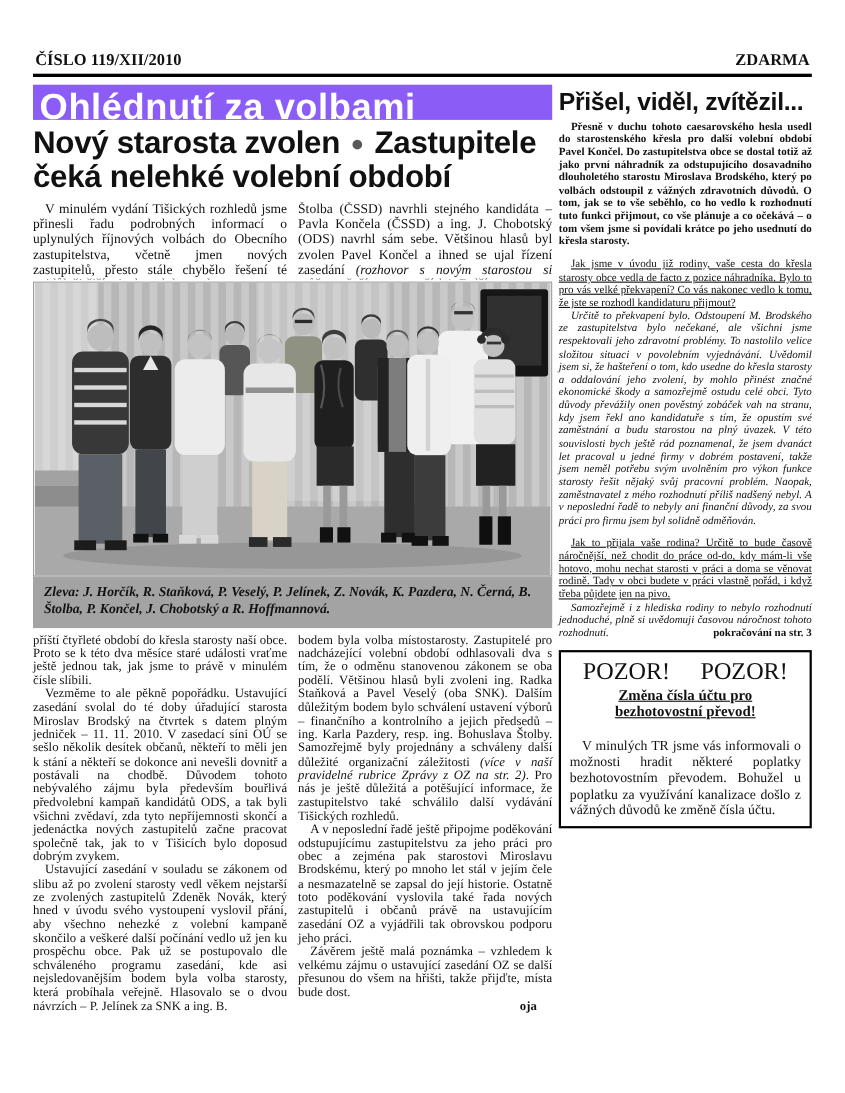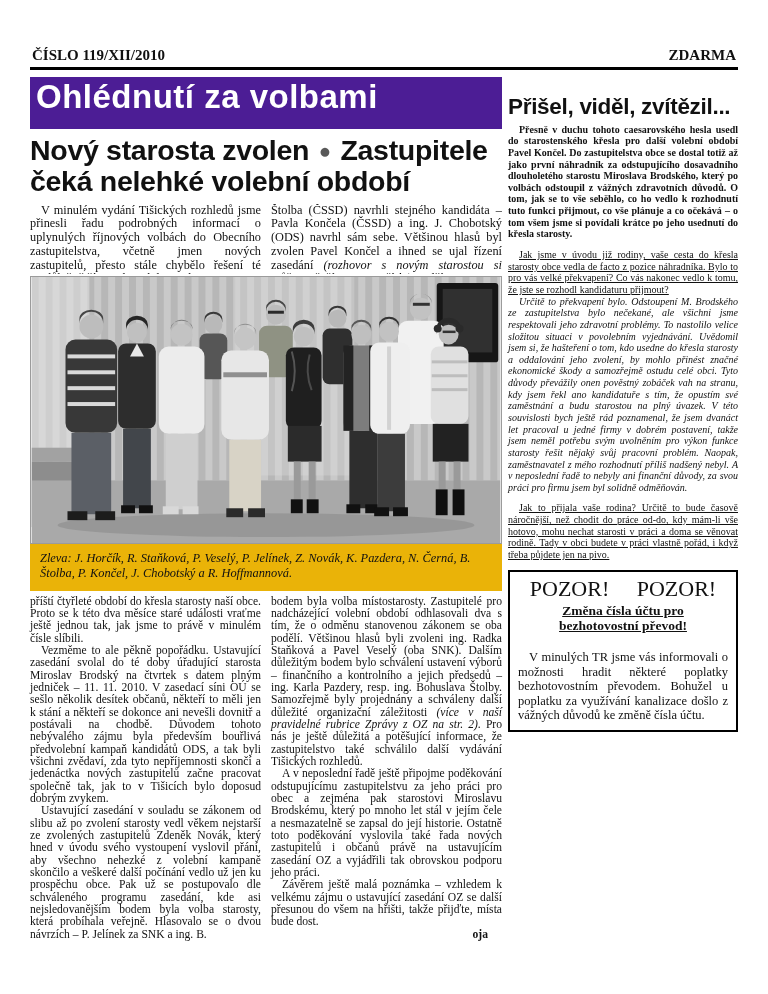--- a/index.html
+++ b/index.html
@@ -19,45 +19,45 @@
   .issue-row { display:flex; justify-content:space-between; align-items:flex-end;
                padding:14px 2px 3px 2px; border-bottom:3px solid #000;
                font-weight:bold; font-size:15px; }
 
   
   .content { display:flex; gap:6px; margin-top:7px; }
   .left-region { width:472px; }
   .right-col { width:230px; }
 
   
-  .banner { background:#4c1d95; color:#fff; font-family:"Liberation Sans", sans-serif;
-            font-weight:bold; font-size:33px; line-height:40px; height:52px;
+  .banner { background:#8b5cf6; color:#fff; font-family:"Liberation Sans", sans-serif;
+            font-weight:bold; font-size:33px; line-height:40px; height:32px;
             padding:0 6px; letter-spacing:0.5px; white-space:nowrap; overflow:hidden; }
   .subhead { font-family:"Liberation Sans", sans-serif; font-weight:bold;
              font-size:28.5px; line-height:1.08; margin:6px 0 7px 0; letter-spacing:-0.3px; }
   .subhead .bullet { color:#595959; font-size:0.72em; vertical-align:0.12em; padding:0 2px; }
 
   .topcols { display:flex; gap:10px; height:70px; overflow:hidden; }
   .topcols .col { width:231px; font-size:12.3px; line-height:1.12; text-align:justify; }
   .indent { text-indent:11px; }
   .it { font-style:italic; }
 
   
   .photo { display:block; width:472px; height:268px; margin-top:2px; border:1px solid #9b9b9b; }
-  .caption { background:#eab308; padding:7px 10px 9px 10px; font-size:12.4px;
-             font-weight:normal; font-style:italic; line-height:1.25; }
+  .caption { background:#a3a3a3; padding:7px 10px 9px 10px; font-size:12.4px;
+             font-weight:bold; font-style:italic; line-height:1.25; }
 
   .bottomcols { display:flex; gap:10px; margin-top:5px; }
   .bottomcols .col { width:231px; font-size:11.6px; line-height:1.065; text-align:justify; }
   .bottomcols p { margin:0; }
   .signature { text-align:right; font-weight:bold; margin-top:2px; padding-right:14px; }
 
   
   .iv-title { font-family:"Liberation Sans", sans-serif; font-weight:bold;
-              font-size:22.5px; line-height:1.05; margin:18px 0 5px 0; letter-spacing:-0.3px; }
+              font-size:22.5px; line-height:1.05; margin:4px 0 5px 0; letter-spacing:-0.3px; }
   .right-col p { font-size:10px; line-height:1.165; text-align:justify; }
   .iv-intro { font-weight:bold; }
   .iv-q { text-decoration:underline; margin-top:9px; }
   .iv-a { font-style:italic; }
   .iv-cont { font-style:normal; font-weight:bold; float:right; }
 
   
   .notice { border:2px solid #000; margin-top:9px; padding:5px 8px 7px 8px; }
   .notice-title { text-align:center; font-weight:normal; font-size:22px; word-spacing:22px;
                   line-height:1.1; }
@@ -239,20 +239,21 @@
         </div>
       </div>
     </div>
 
     <div class="right-col">
       <div class="iv-title">Přišel, viděl, zvítězil...</div>
       <p class="iv-intro indent">Přesně v duchu tohoto caesarovského hesla usedl do starostenského křesla pro další volební období Pavel Končel. Do zastupitelstva obce se dostal totiž až jako první náhradník za odstupujícího dosavadního dlouholetého starostu Miroslava Brodského, který po volbách odstoupil z vážných zdravotních důvodů. O tom, jak se to vše seběhlo, co ho vedlo k rozhodnutí tuto funkci přijmout, co vše plánuje a co očekává – o tom všem jsme si povídali krátce po jeho usednutí do křesla starosty.</p>
       <p class="iv-q indent">Jak jsme v úvodu již rodiny, vaše cesta do křesla starosty obce vedla de facto z pozice náhradníka. Bylo to pro vás velké překvapení? Co vás nakonec vedlo k tomu, že jste se rozhodl kandidaturu přijmout?</p>
       <p class="iv-a indent">Určitě to překvapení bylo. Odstoupení M. Brodského ze zastupitelstva bylo nečekané, ale všichni jsme respektovali jeho zdravotní problémy. To nastolilo velice složitou situaci v povolebním vyjednávání. Uvědomil jsem si, že hašteření o tom, kdo usedne do křesla starosty a oddalování jeho zvolení, by mohlo přinést značné ekonomické škody a samozřejmě ostudu celé obci. Tyto důvody převážily onen pověstný zobáček vah na stranu, kdy jsem řekl ano kandidatuře s tím, že opustím své zaměstnání a budu starostou na plný úvazek. V této souvislosti bych ještě rád poznamenal, že jsem dvanáct let pracoval u jedné firmy v dobrém postavení, takže jsem neměl potřebu svým uvolněním pro výkon funkce starosty řešit nějaký svůj pracovní problém. Naopak, zaměstnavatel z mého rozhodnutí příliš nadšený nebyl. A v neposlední řadě to nebyly ani finanční důvody, za svou práci pro firmu jsem byl solidně odměňován.</p>
       <p class="iv-q indent">Jak to přijala vaše rodina? Určitě to bude časově náročnější, než chodit do práce od-do, kdy mám-li vše hotovo, mohu nechat starosti v práci a doma se věnovat rodině. Tady v obci budete v práci vlastně pořád, i když třeba půjdete jen na pivo.</p>
+      <p class="iv-a indent"><span>Samozřejmě i z hlediska rodiny to nebylo rozhodnutí jednoduché, plně si uvědomuji časovou náročnost tohoto rozhodnutí.</span> <span class="iv-cont">pokračování na str. 3</span></p>
 
       <div class="notice">
         <div class="notice-title">POZOR! POZOR!</div>
         <div class="notice-sub">Změna čísla účtu pro bezhotovostní převod!</div>
         <p class="indent">V minulých TR jsme vás informovali o možnosti hradit některé poplatky bezhotovostním převodem. Bohužel u poplatku za využívání kanalizace došlo z vážných důvodů ke změně čísla účtu.</p>
 
       </div>
 
     </div>
 

